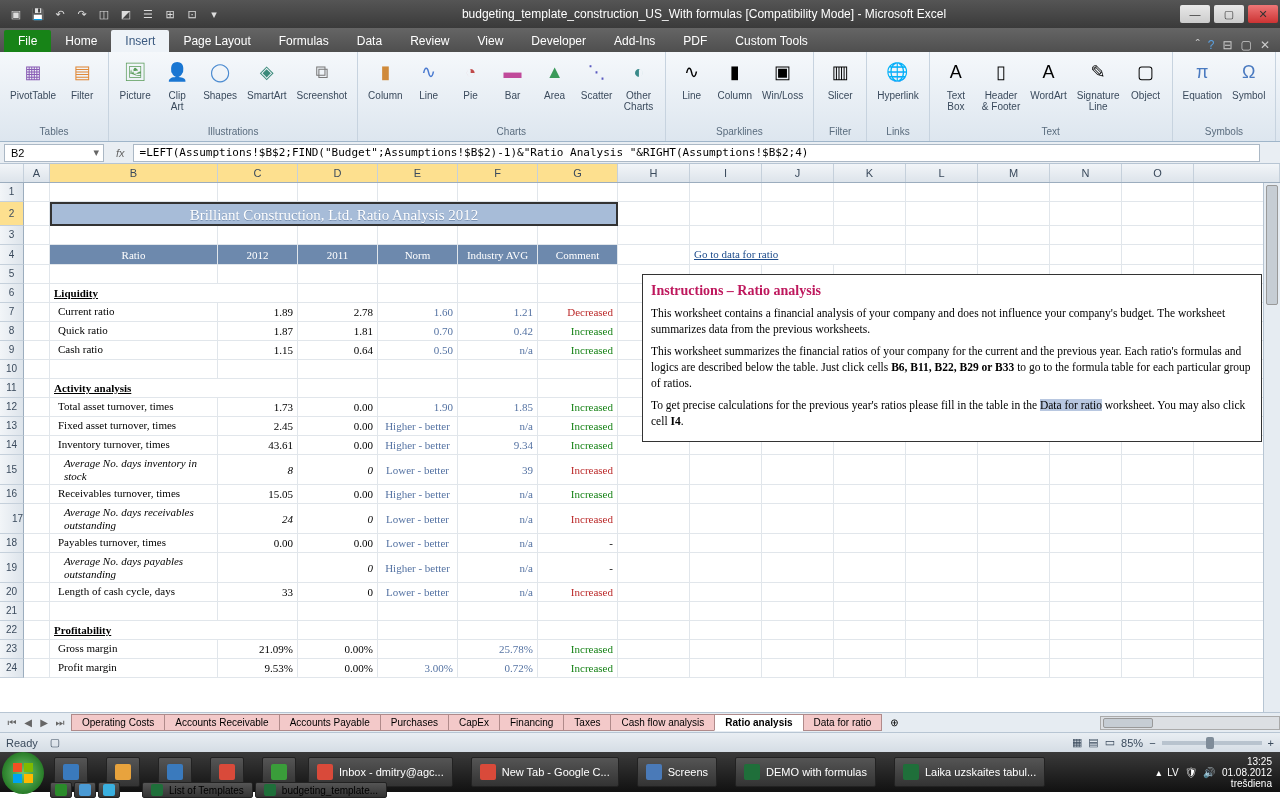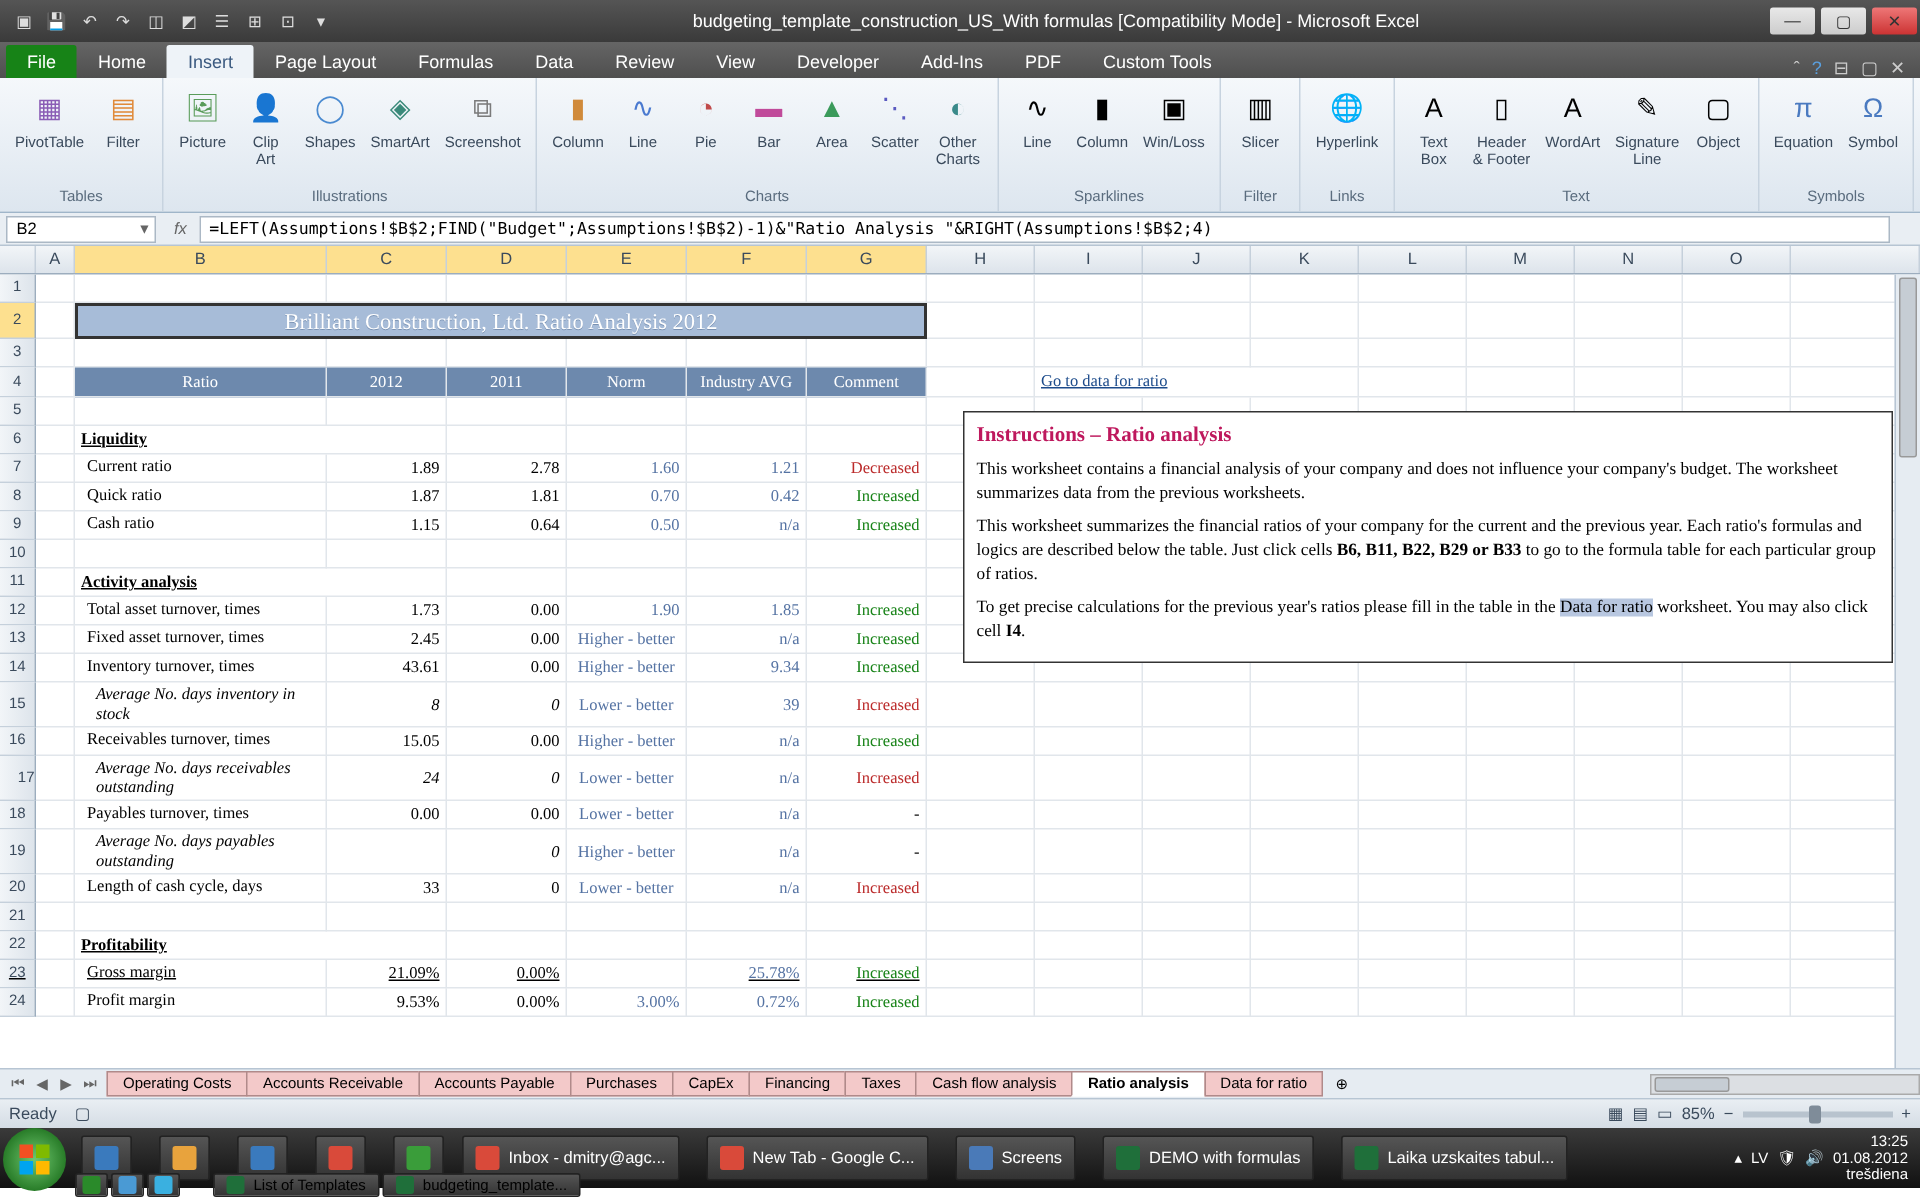--- a/index.html
+++ b/index.html
@@ -716,21 +716,21 @@
         <div class="cell"></div>
         <div class="cell"></div>
         <div class="cell"></div>
         <div class="cell"></div>
         <div class="cell"></div>
         <div class="cell"></div>
         <div class="cell"></div>
         <div class="cell"></div>
         <div class="cell"></div>
       </div>
-      <div class="row" style="height: 19px; text-decoration: underline;">
+      <div class="row" style="height: 19px;">
         <div class="rowhdr" style="line-height: 18px;">23</div>
         <div class="cell"></div>
         <div class="cell" style="padding-left: 8px; white-space: nowrap; line-height: 13px; padding-top: 2px;">Gross margin</div>
         <div class="cell r" style="line-height: 17px;">21.09%</div>
         <div class="cell r" style="line-height: 17px;">0.00%</div>
         <div class="cell norm r" style="text-align: right; line-height: 17px;"></div>
         <div class="cell norm r" style="line-height: 17px;">25.78%</div>
         <div class="cell r inc" style="line-height: 17px;">Increased</div>
         <div class="cell"></div>
         <div class="cell"></div>

